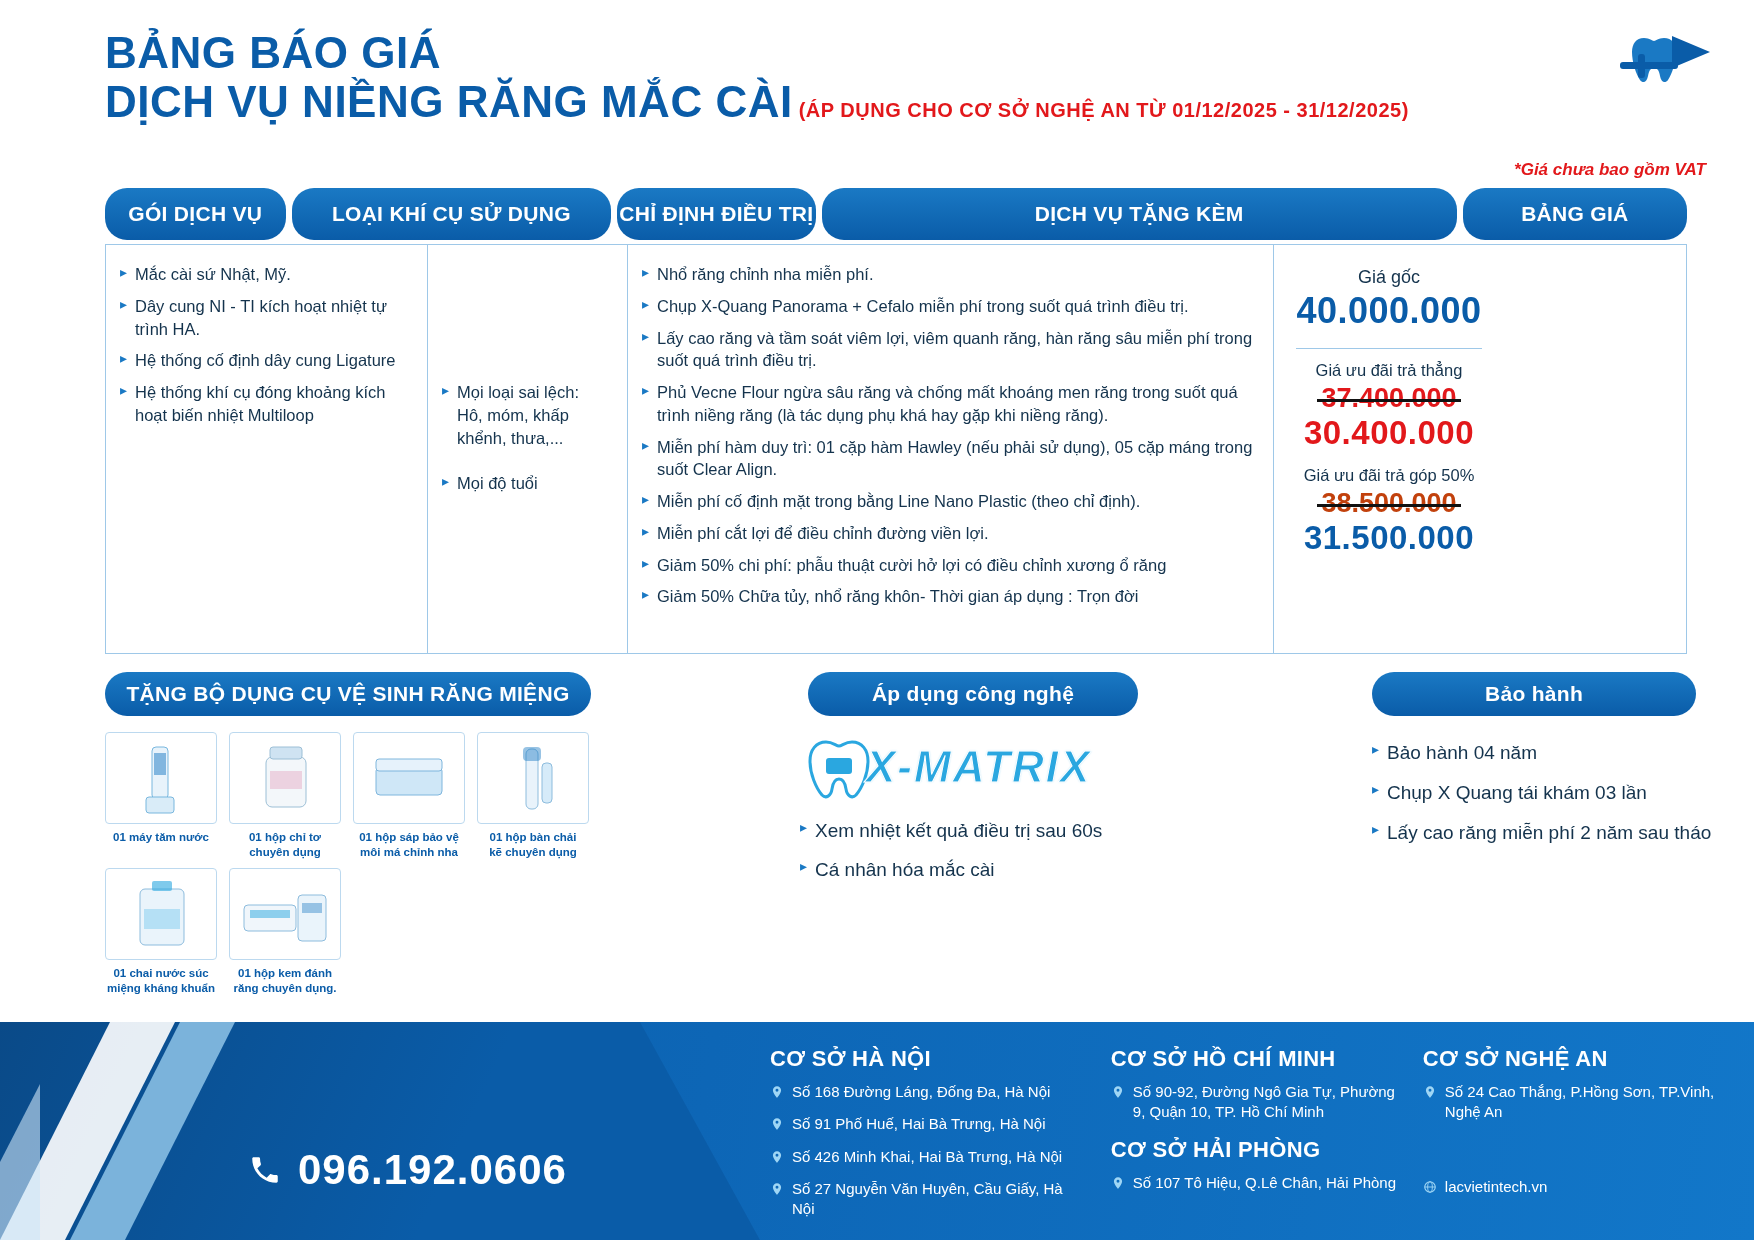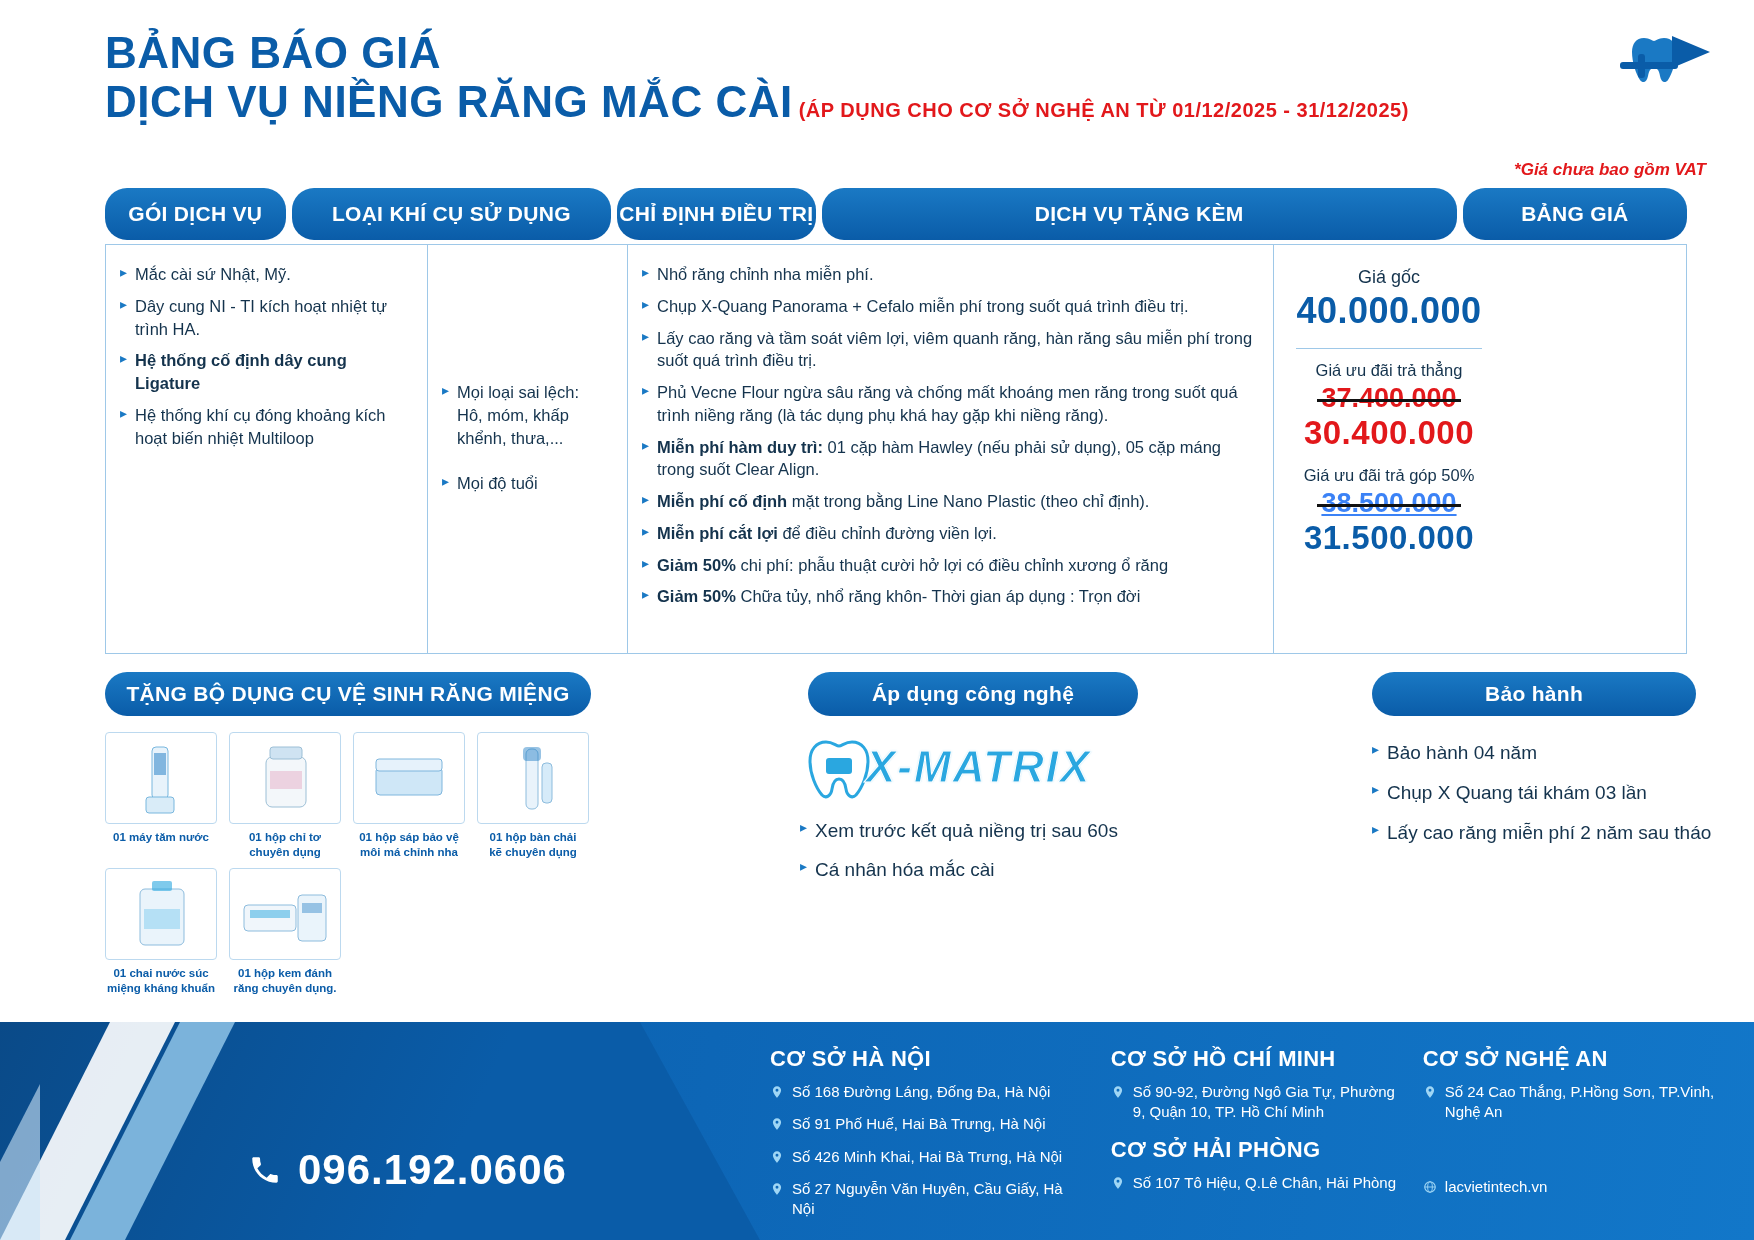--- a/index.html
+++ b/index.html
@@ -68,32 +68,32 @@
   .pkg-name { font-size: 24px; font-weight: bold; color: #0a5ca8; line-height: 1.3; margin-top: 10px; text-align: left; width: 100%; padding-left: 6px;}
 
   ul.bul { list-style: none; }
   ul.bul li {
     position: relative; padding-left: 15px; margin-bottom: 9px;
     font-size: 16.5px; color: #14334d; line-height: 1.38;
   }
   ul.bul li::before {
     content: "\25B8"; position: absolute; left: 0; top: 0px; color: #1a79c4; font-size: 14px;
   }
-  ul.bul li b { font-weight: bold; color: #14334d; }
+  ul.bul li b { font-weight: normal; color: #14334d; }
 
   .price-label { font-size: 18px; color: #14334d; margin-bottom: 2px; }
   .price-orig { font-size: 36px; font-weight: bold; color: #0a5ca8; letter-spacing: .5px; }
   .price-div { width: 186px; height: 1px; background: #9ec8e8; margin: 16px 0 12px; }
   .price-strike {
     font-size: 27px; font-weight: bold; color: #e2181b; position: relative; display:inline-block;
   }
   .price-strike::after {
     content: ""; position: absolute; left: -4px; right: -4px; top: 52%; height: 3px; background: #111;
   }
-  .price-strike.blue { color: #3b82f6; text-decoration: underline; }
+  .price-strike.blue { color: #c2410c; }
   .price-big-red { font-size: 33px; font-weight: bold; color: #e2181b; letter-spacing: .5px; }
   .price-big-blue { font-size: 33px; font-weight: bold; color: #0a5ca8; letter-spacing: .5px; }
   .price-sub { font-size: 16.5px; color: #14334d; margin-bottom: 3px; }
 
   
   .pill {
     position: absolute; color: #fff; font-weight: bold; font-size: 21px;
     background: linear-gradient(180deg,#1a79c4 0%, #0a5ca8 100%);
     border-radius: 24px; display: flex; align-items: center; justify-content: center;
     height: 44px; letter-spacing: .3px;
@@ -304,21 +304,21 @@
 
   <div class="tech">
     <div class="xm-logo">
       <svg width="70" height="66" viewBox="0 0 70 66" style="position:absolute;left:0;top:0;">
         <path d="M22 6 C12 6 6 14 6 25 C6 38 12 52 18 59 C22 63 27 60 28 53 C29 46 31 43 35 43 C39 43 41 46 42 53 C43 60 48 63 52 59 C58 52 64 38 64 25 C64 14 58 6 48 6 C41 6 38 10 35 10 C32 10 29 6 22 6 Z" fill="#ffffff" stroke="#2aa7e0" stroke-width="3"></path>
         <rect x="22" y="22" width="26" height="16" rx="3" fill="#2aa7e0"></rect>
       </svg>
       <div class="xm-word">X-MATRIX</div>
     </div>
     <ul class="bul" style="margin-top:16px;">
-        <li>Xem trước kết quả niềng trị sau 60s</li>
+        <li>Xem nhiệt kết quả điều trị sau 60s</li>
         <li>Cá nhân hóa mắc cài</li>
       </ul>
   </div>
 
   <div class="warr">
     <ul class="bul">
         <li>Bảo hành 04 năm</li>
         <li>Chụp X Quang tái khám 03 lần</li>
         <li>Lấy cao răng miễn phí 2 năm sau tháo</li>
       </ul>

